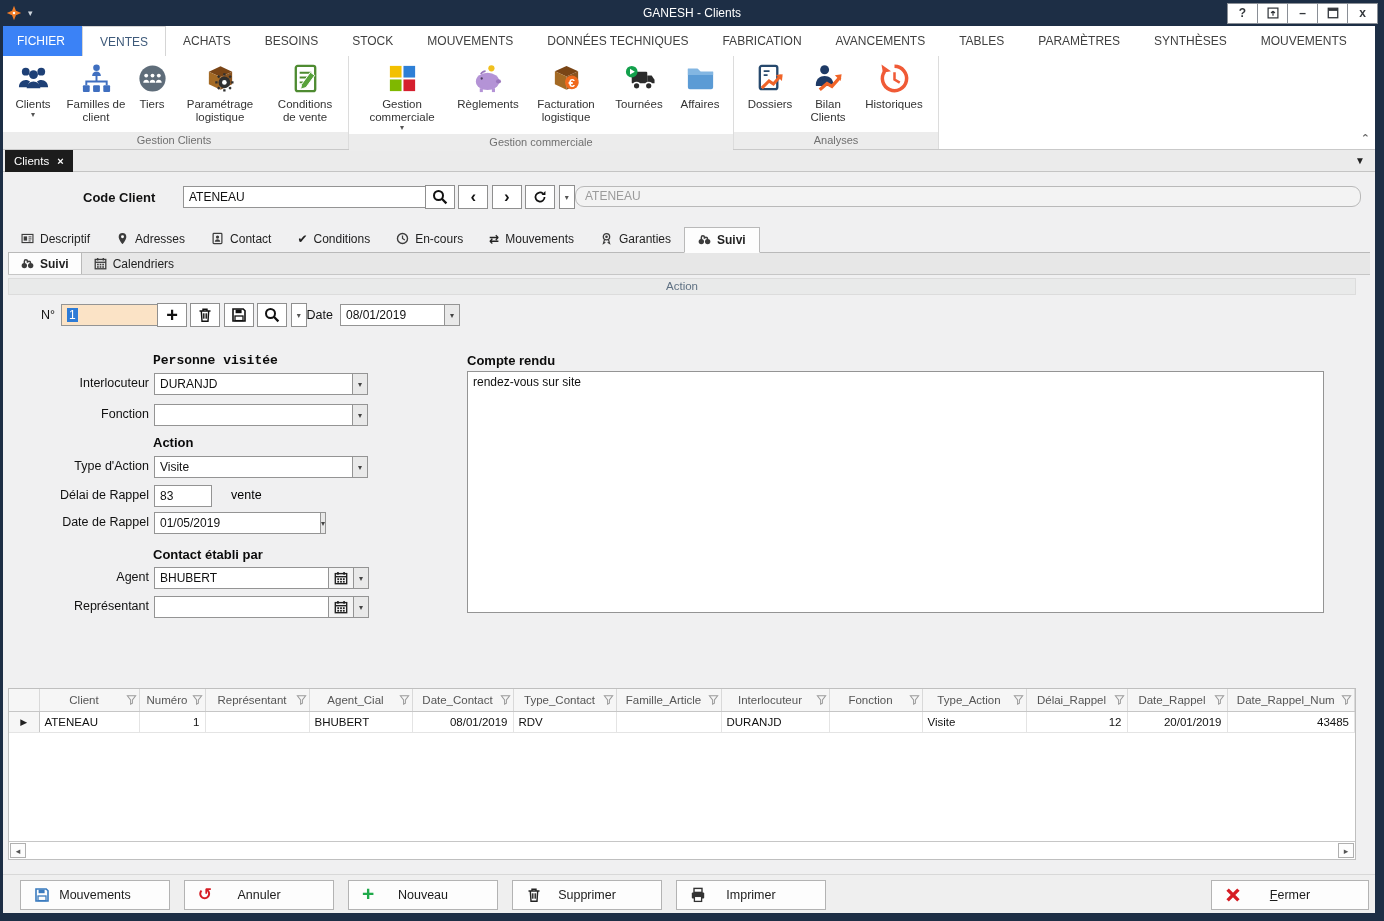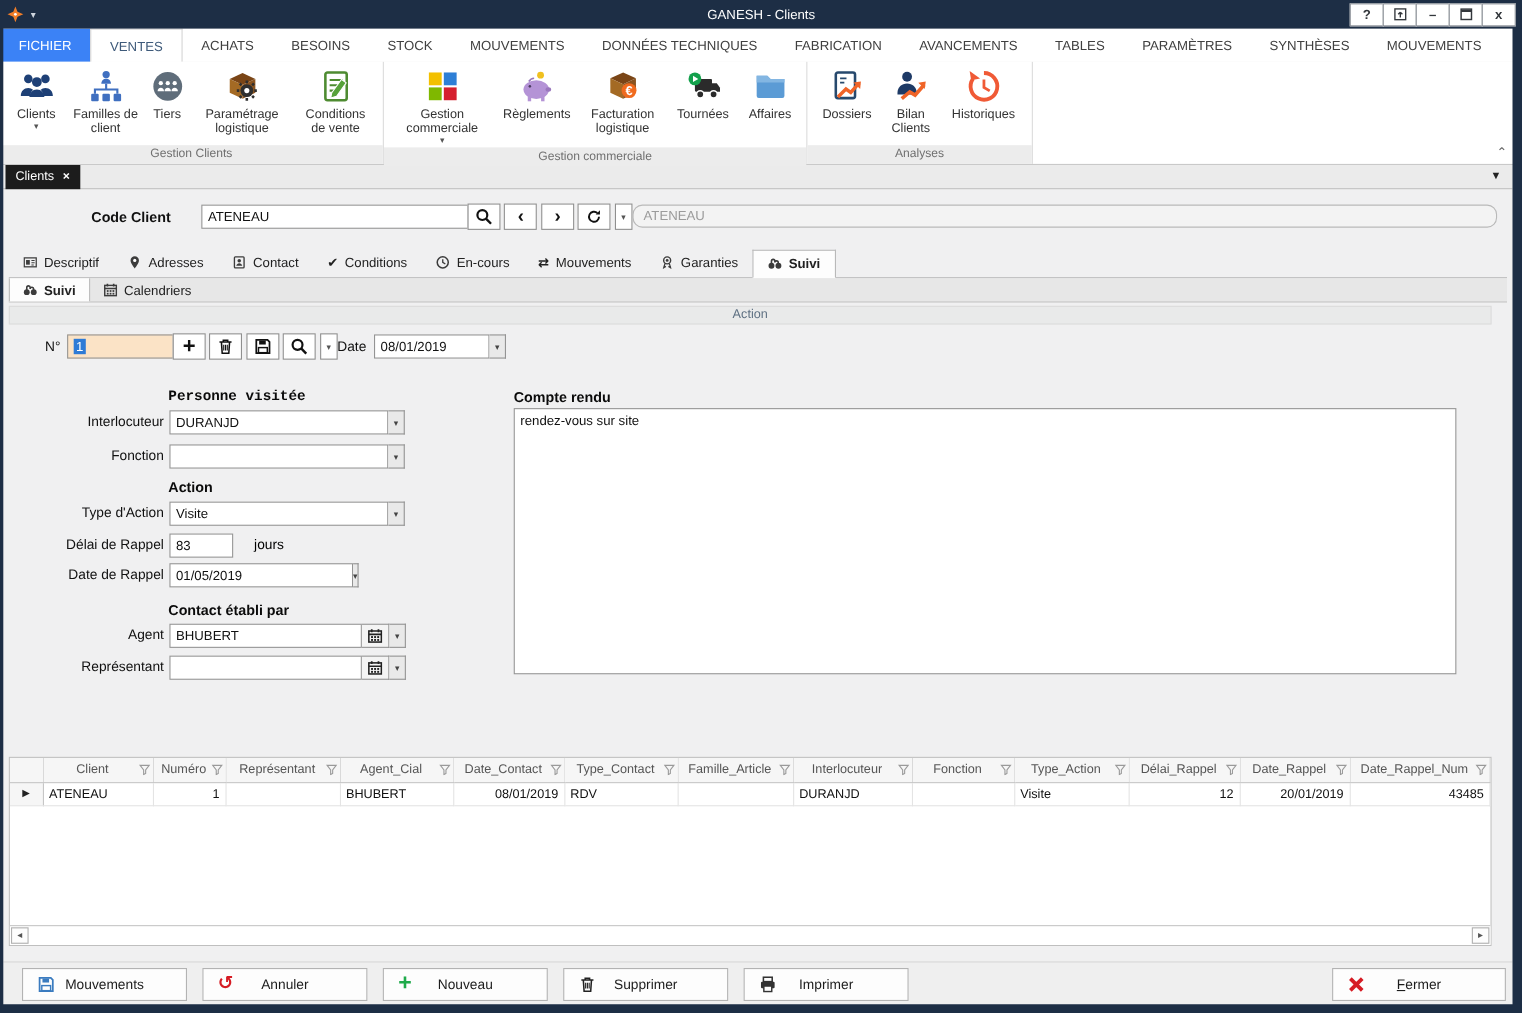--- a/index.html
+++ b/index.html
@@ -526,21 +526,21 @@
     </div>
 
     <div class="abs bold-h" style="left:150px; top:262px;">Action</div>
     <div class="abs flabel" style="left:10px; top:286px; width:136px;">Type d'Action</div>
     <div class="abs combo" style="left:151px; top:283px; width:214px;">
       <input class="tin" value="Visite" style="">
         <span class="ddbtn">▾</span>
     </div>
     <div class="abs flabel" style="left:10px; top:315px; width:136px;">Délai de Rappel</div>
     <input class="abs tin" style="left: 151px; top: 312px; width: 58px;" value="83">
-    <div class="abs" style="left:228px; top:315px; font-size:12.5px;">jours</div>
+    <div class="abs" style="left:228px; top:315px; font-size:12.5px;">vente</div>
     <div class="abs flabel" style="left:10px; top:342px; width:136px;">Date de Rappel</div>
     <div class="abs combo" style="left:151px; top:339px; width:122px;">
       <input class="tin" value="01/05/2019" style="">
         <span class="ddbtn">▾</span>
     </div>
 
     <div class="abs bold-h" style="left:150px; top:374px;">Contact établi par</div>
     <div class="abs flabel" style="left:10px; top:397px; width:136px;">Agent</div>
     <div class="abs combo" style="left:151px; top:394px; width:215px;">
       <input class="tin" style="width: 164px;" value="BHUBERT">

